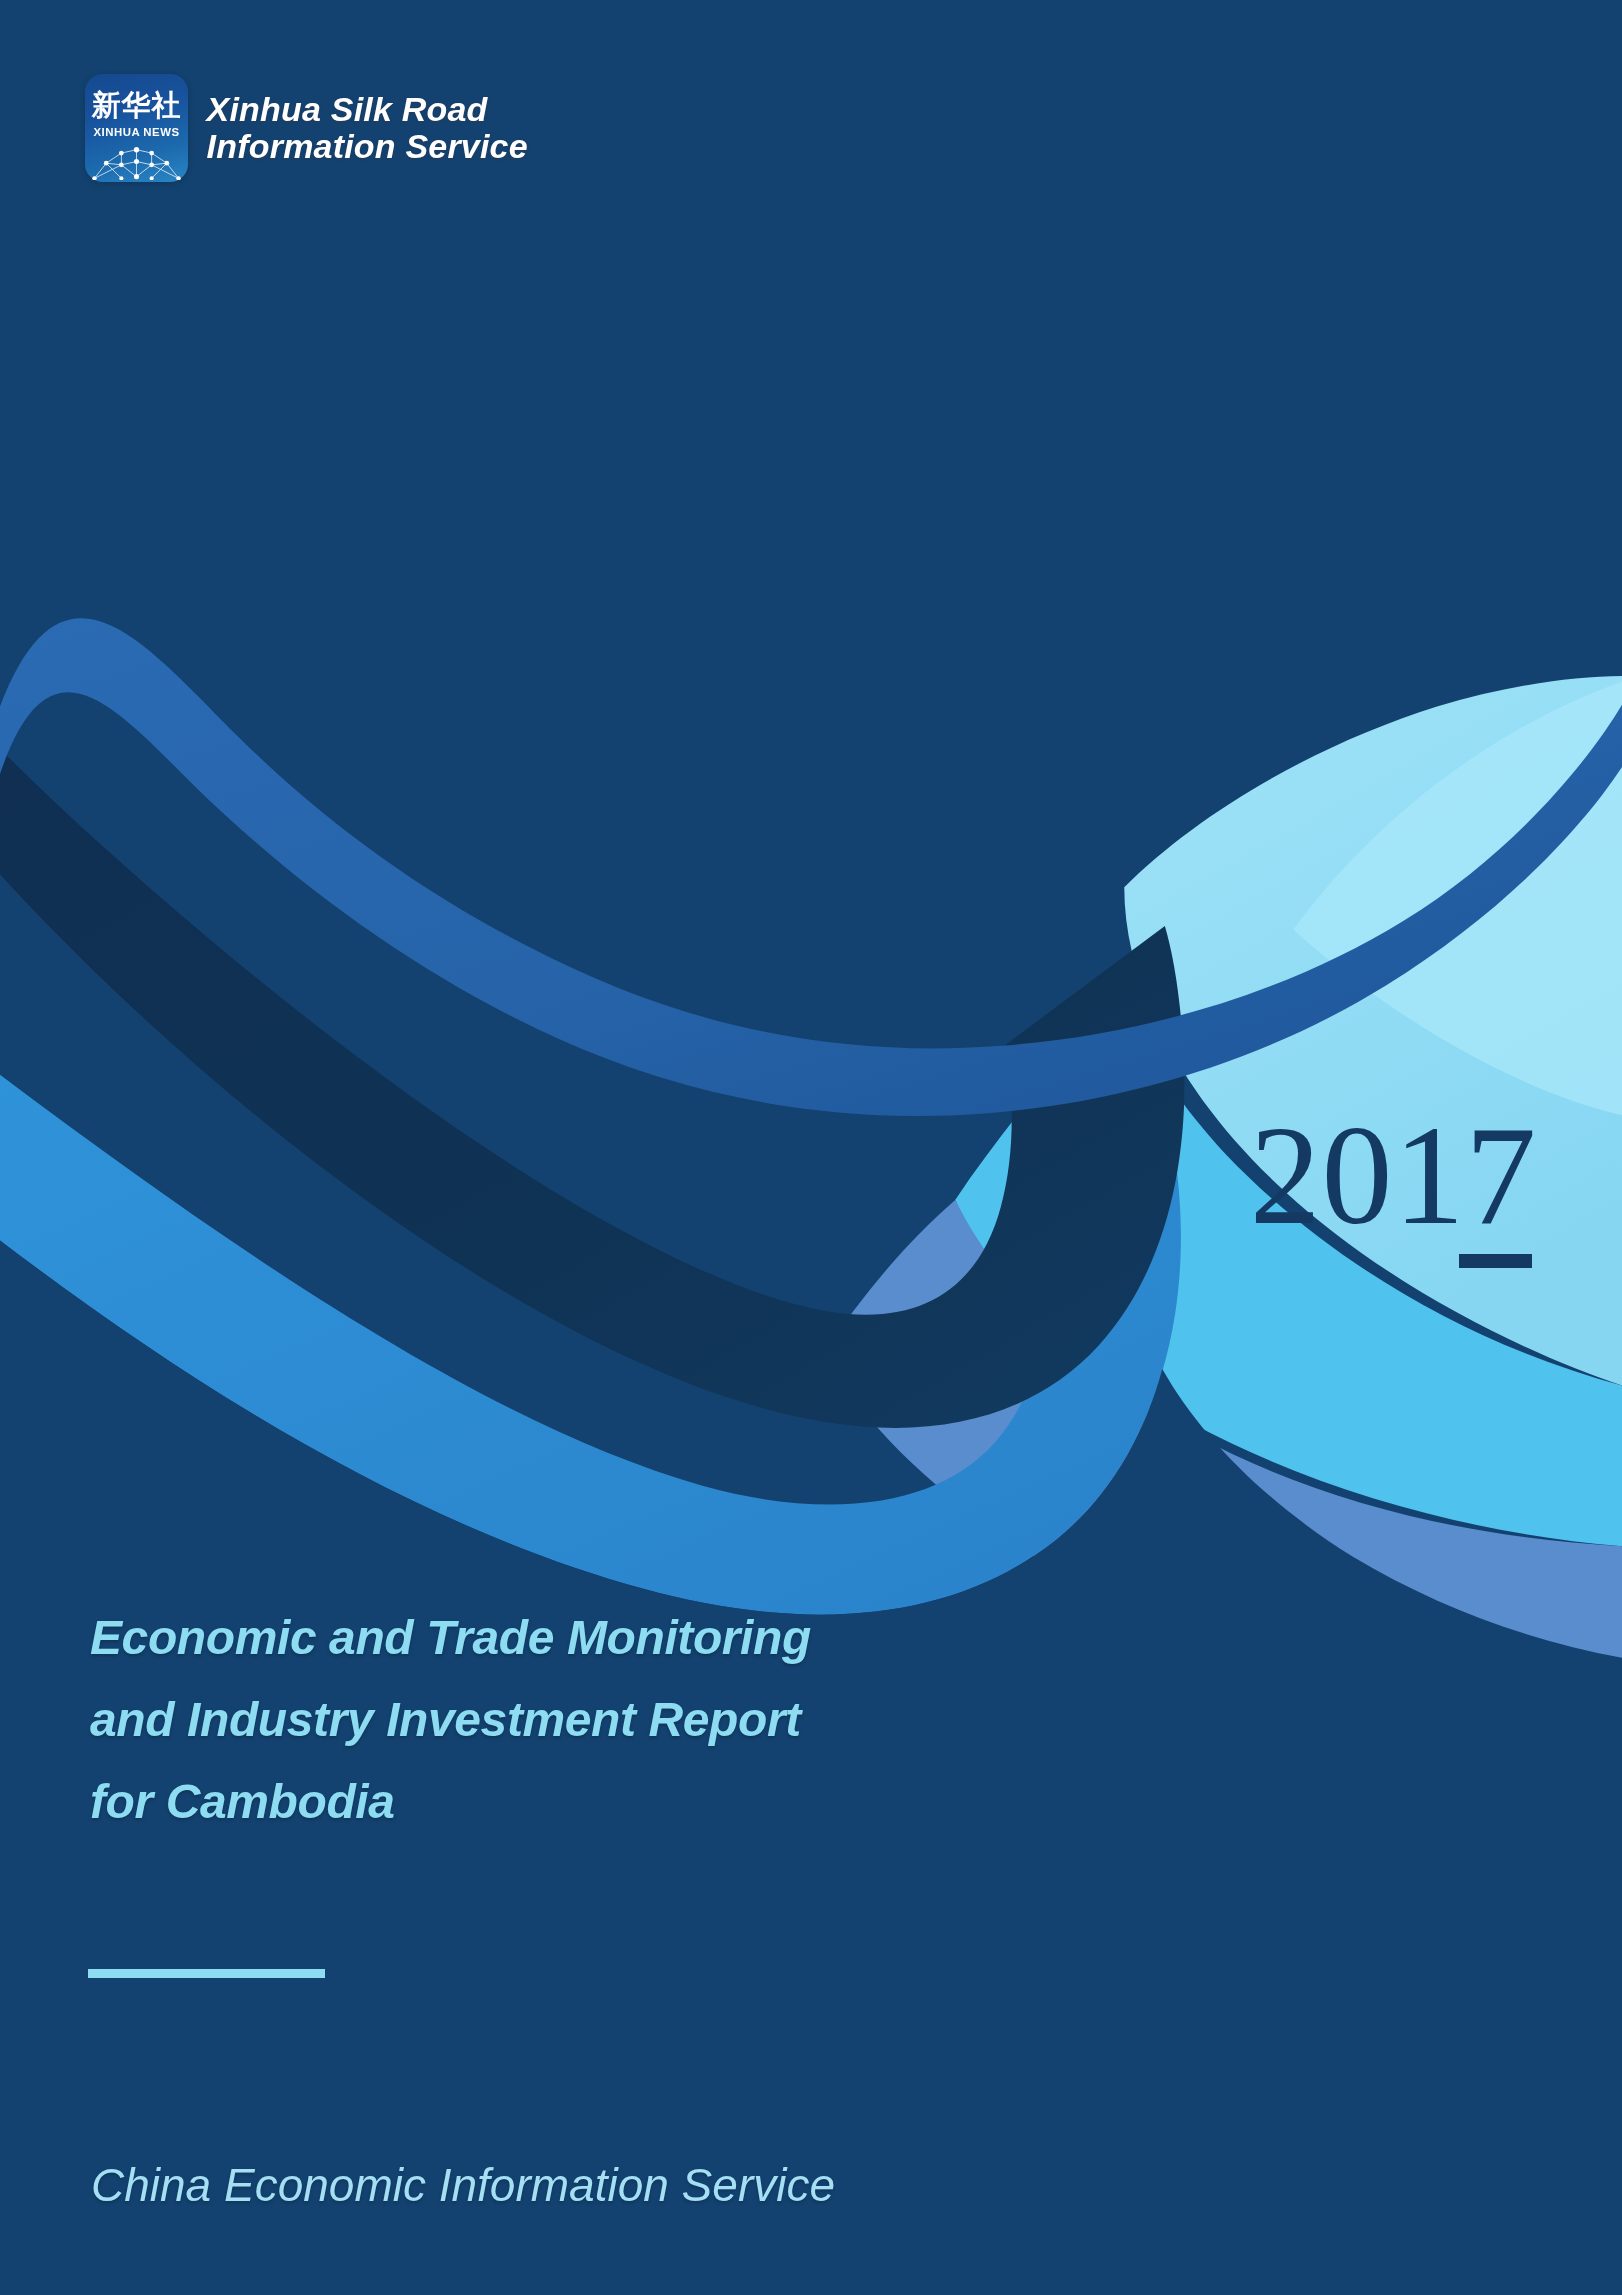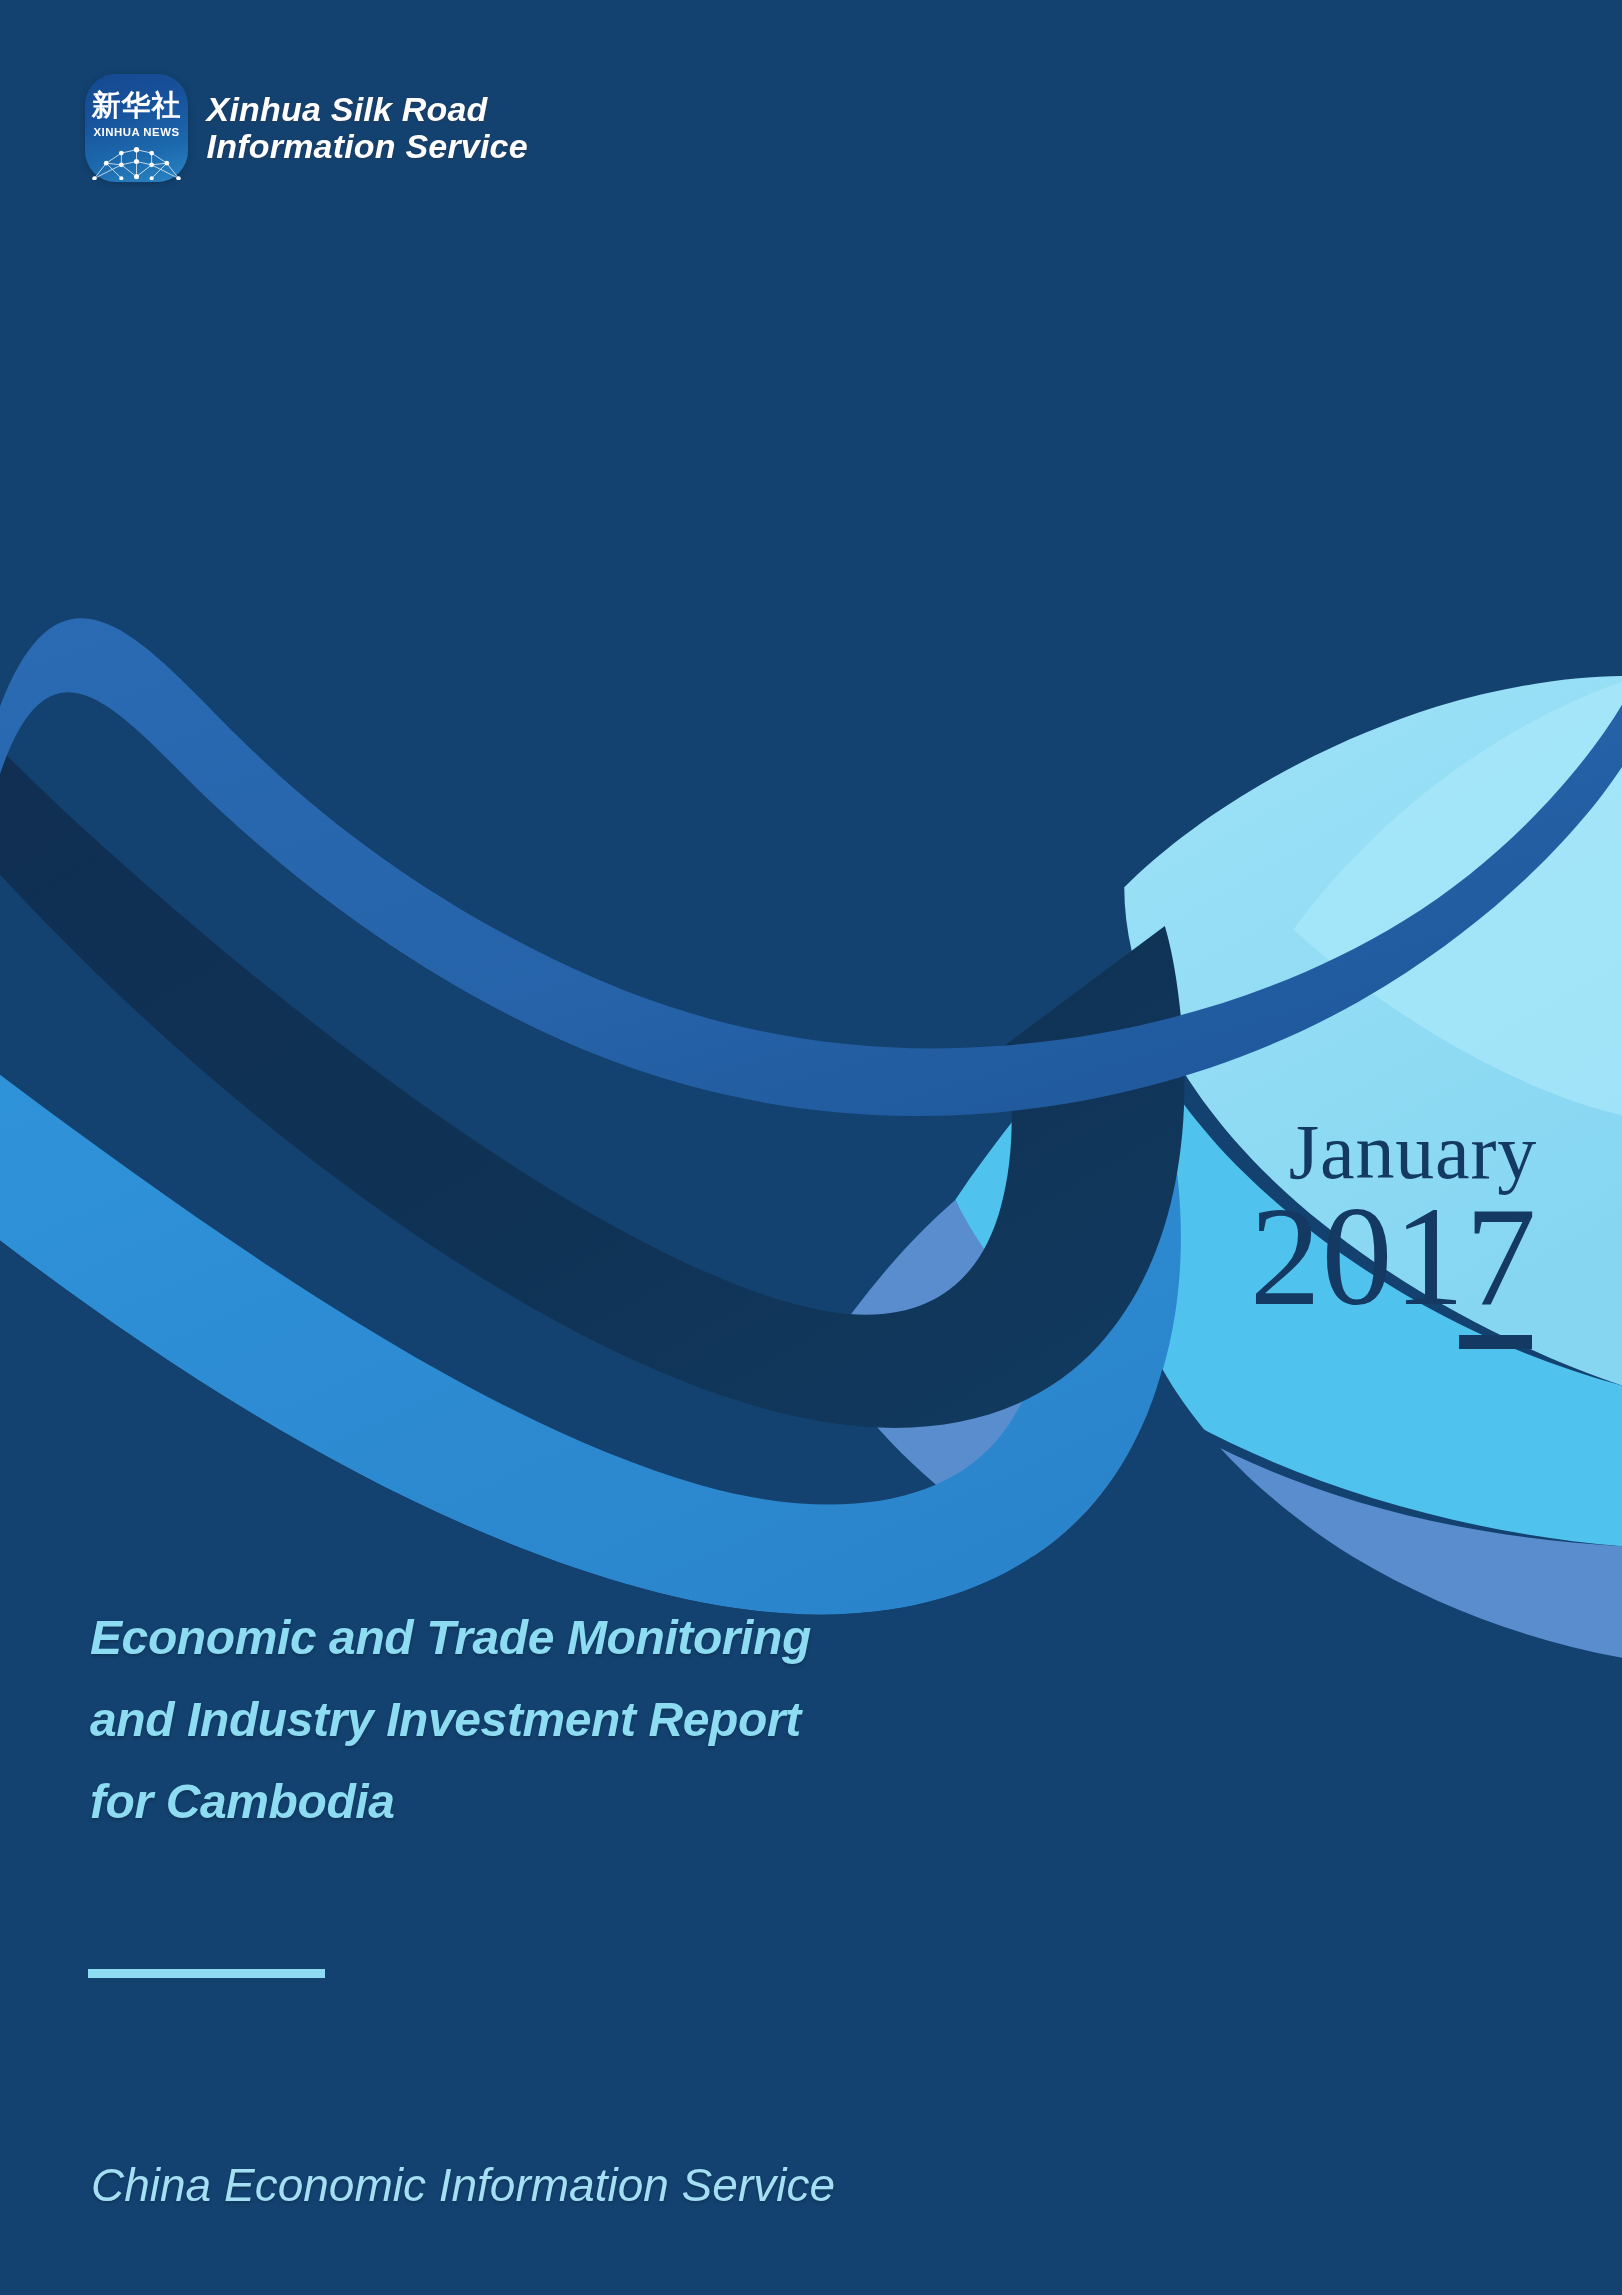--- a/index.html
+++ b/index.html
@@ -113,21 +113,21 @@
     background:linear-gradient(180deg,#4c6b3e 0%,#3f5c34 60%,#33502c 100%);
   }
   .path{position:absolute;left:118px;bottom:22px;width:473px;height:7.6px;background:rgba(160,150,120,.55);}
 
   
   .waves{position:absolute;left:0;top:0;width:1623px;height:2295px;}
 
   
   .logo-wrap{position:absolute;left:85px;top:74px;display:flex;align-items:center;gap:18.6px;}
   .logo-badge{
-    width:103px;height:108px;border-radius:31px;
+    width:103px;height:108px;border-radius:18px;
     background:linear-gradient(165deg,#14498f 0%,#18529c 35%,#1c69ad 70%,#2a86c4 100%);
     position:relative;flex:none;box-shadow:0 1.7px 6.8px rgba(0,0,0,.18);
   }
   .logo-cn{
     position:absolute;left:0;right:0;top:15px;text-align:center;
     color:#fff;font-size:29px;line-height:32px;letter-spacing:0.8px;
     font-family:"DejaVu Sans", sans-serif;font-weight:700;
   }
   .logo-en{
     position:absolute;left:0;right:0;top:52px;text-align:center;
@@ -413,21 +413,20 @@
         </g>
       </svg>
     </div>
     <div>
       <div class="brand">Xinhua Silk Road</div>
       <div class="brand">Information Service</div>
     </div>
   </div>
 
   <div class="date-block">
-    <div class="date-month">January</div>
     <div class="date-year">2017</div>
     <div><span class="date-rule"></span></div>
   </div>
 
   <div class="title">
     <div>Economic and Trade Monitoring</div>
     <div>and Industry Investment Report</div>
     <div>for Cambodia</div>
   </div>
   <div class="title-rule"></div>

